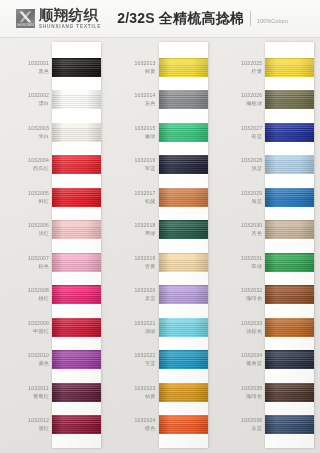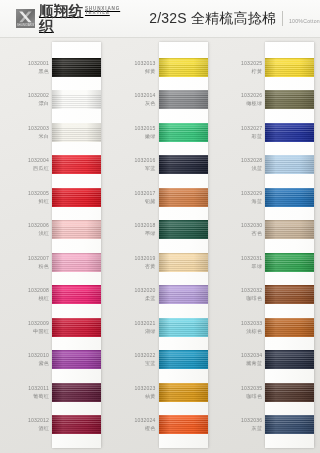--- a/index.html
+++ b/index.html
@@ -36,31 +36,31 @@
   }
   .logo-mark svg { position: absolute; left: 0; top: 0; }
   .logo-mark .mark-cap {
     position: absolute; left: 0; bottom: 0;
     width: 19px; height: 4px;
     background: #7a7a7a;
     font-size: 2.6px; color: #efefef;
     text-align: center; line-height: 4px;
     letter-spacing: .2px;
   }
-  .logo-text { display: flex; flex-direction: row; line-height: 1; text-decoration: underline; }
+  .logo-text { display: flex; flex-direction: column; line-height: 1; }
   .logo-cn {
     font-size: 14.5px; font-weight: bold; color: #3a3a3a;
     letter-spacing: .3px;
   }
   .logo-en {
     font-size: 4.6px; color: #7d7d7d; letter-spacing: .85px;
     margin-top: 2.5px; font-weight: bold;
   }
   .title-main {
-    font-size: 14px; font-weight: normal; color: #2e2e2e;
+    font-size: 14px; font-weight: bold; color: #2e2e2e;
     margin-left: 16px; letter-spacing: .2px; white-space: nowrap;
   }
   .title-divider {
     width: 1px; height: 15px; background: #c4c4c0;
     margin: 0 6px;
   }
   .title-sub {
     font-size: 5.2px; color: #9b9b9b; letter-spacing: .25px;
     white-space: nowrap; padding-top: 4px;
   }

